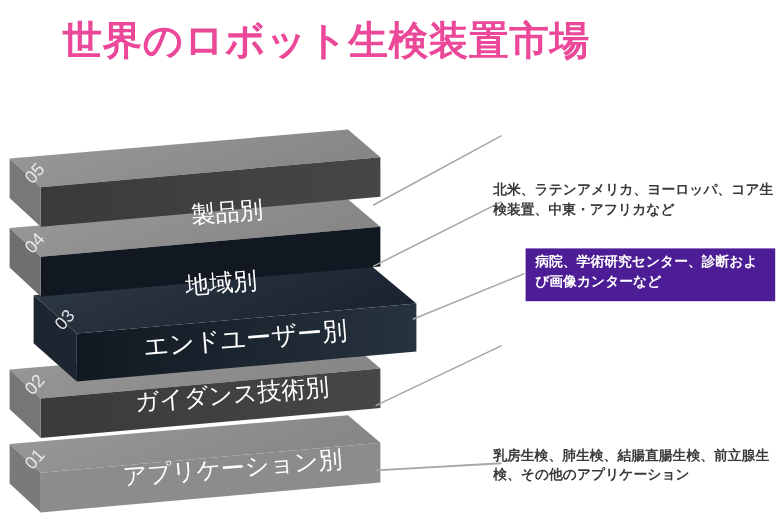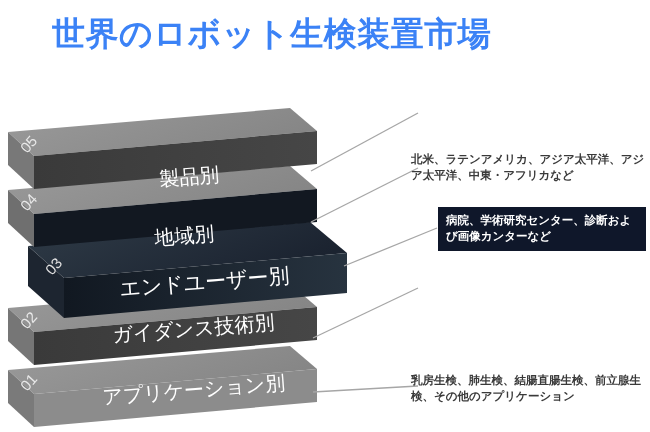--- a/index.html
+++ b/index.html
@@ -12,41 +12,42 @@
   }
   #stage { position:absolute; inset:0; width:650px; height:432px; }
 
   
   .title {
     position:absolute;
     left:52px; top:12px;
     font-size:33px;
     font-weight:bold;
     letter-spacing:0.5px;
-    color:#3b82f6;
+    color:#ec4899;
     white-space:nowrap;
   }
 
   
   #stack { position:absolute; left:0; top:0; width:650px; height:432px; }
 
   
   .callout {
     position:absolute;
     font-size:11.5px;
     font-weight:bold;
     line-height:1.42;
     color:#3a3a3a;
     white-space:pre-line;
   }
   .callout.boxed {
-    background:#0f172a;
+    background:#4c1d95;
     color:#ffffff;
     padding:5px 4px 6px 8px;
     font-weight:bold;
+    font-family:Liberation Mono, monospace;
   }
   .c1 { left:411px; top:73px;  width:238px; }
   .c2 { left:411px; top:151px; width:238px; }
   .c3 { left:438px; top:207px; width:208px; }
   .c4 { left:411px; top:271px; width:238px; }
   .c5 { left:411px; top:372px; width:238px; }
 </style>
 </head>
 <body>
 
@@ -114,17 +115,17 @@
       <text x="160" y="186" fill="#ffffff" font-size="20" font-family="Liberation Sans, sans-serif" transform="rotate(-4.6 160 186)">製品別</text>
     </g>
 
     <line x1="311" y1="171" x2="418" y2="113" stroke="#a6a6a6" stroke-width="1.3"></line>
     <line x1="311" y1="222" x2="418" y2="168" stroke="#a6a6a6" stroke-width="1.3"></line>
     <line x1="344" y1="266" x2="437" y2="228" stroke="#a6a6a6" stroke-width="1.3"></line>
     <line x1="313" y1="338" x2="418" y2="288" stroke="#a6a6a6" stroke-width="1.3"></line>
     <line x1="313" y1="392" x2="418" y2="386" stroke="#a6a6a6" stroke-width="1.6"></line>
   </svg>
 
-  <div class="callout c2">北米、ラテンアメリカ、アジア太平洋、アジア太平洋、中東・アフリカなど</div>
+  <div class="callout c2">北米、ラテンアメリカ、ヨーロッパ、コア生検装置、中東・アフリカなど</div>
   <div class="callout boxed c3">病院、学術研究センター、診断および画像カンターなど</div>
   <div class="callout c5">乳房生検、肺生検、結腸直腸生検、前立腺生検、その他のアプリケーション</div>
 
 </div>
 
 </body></html>

